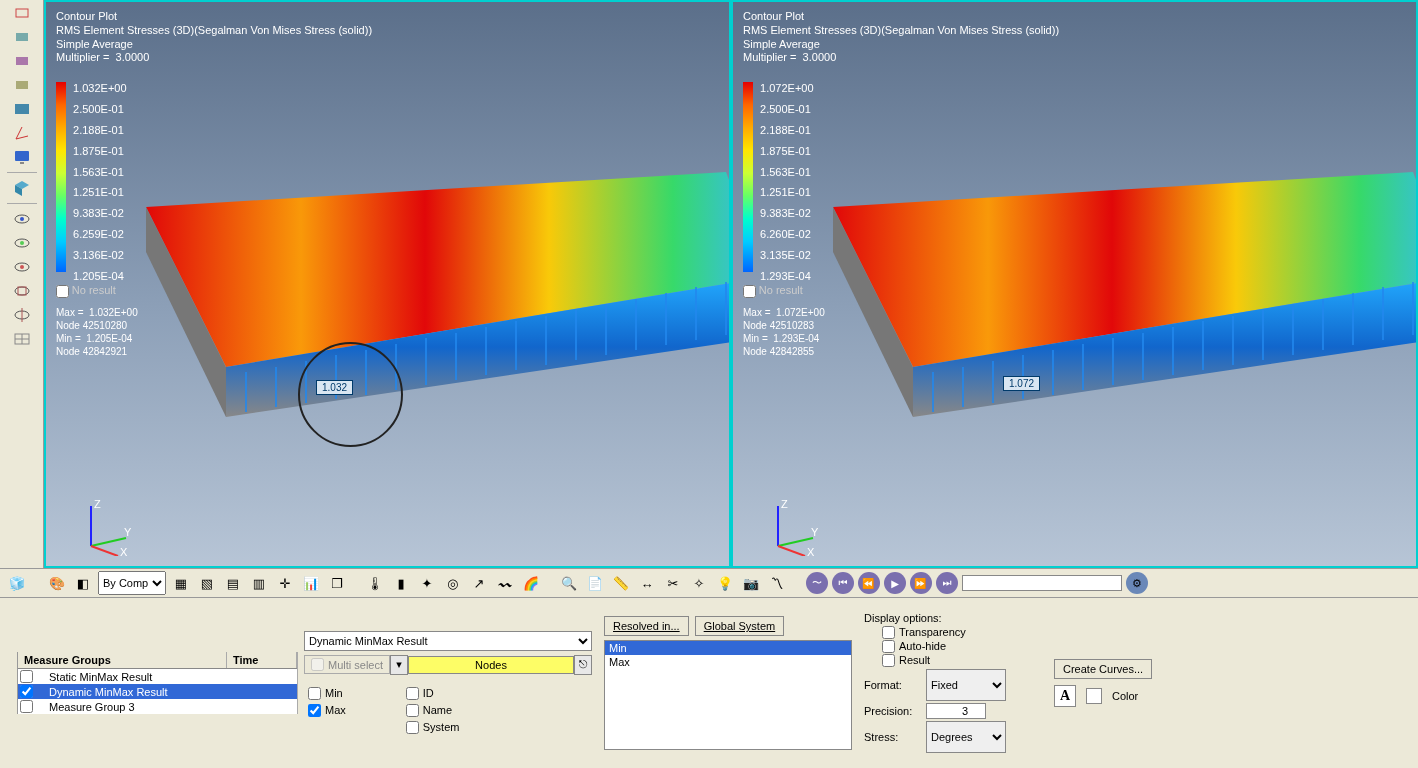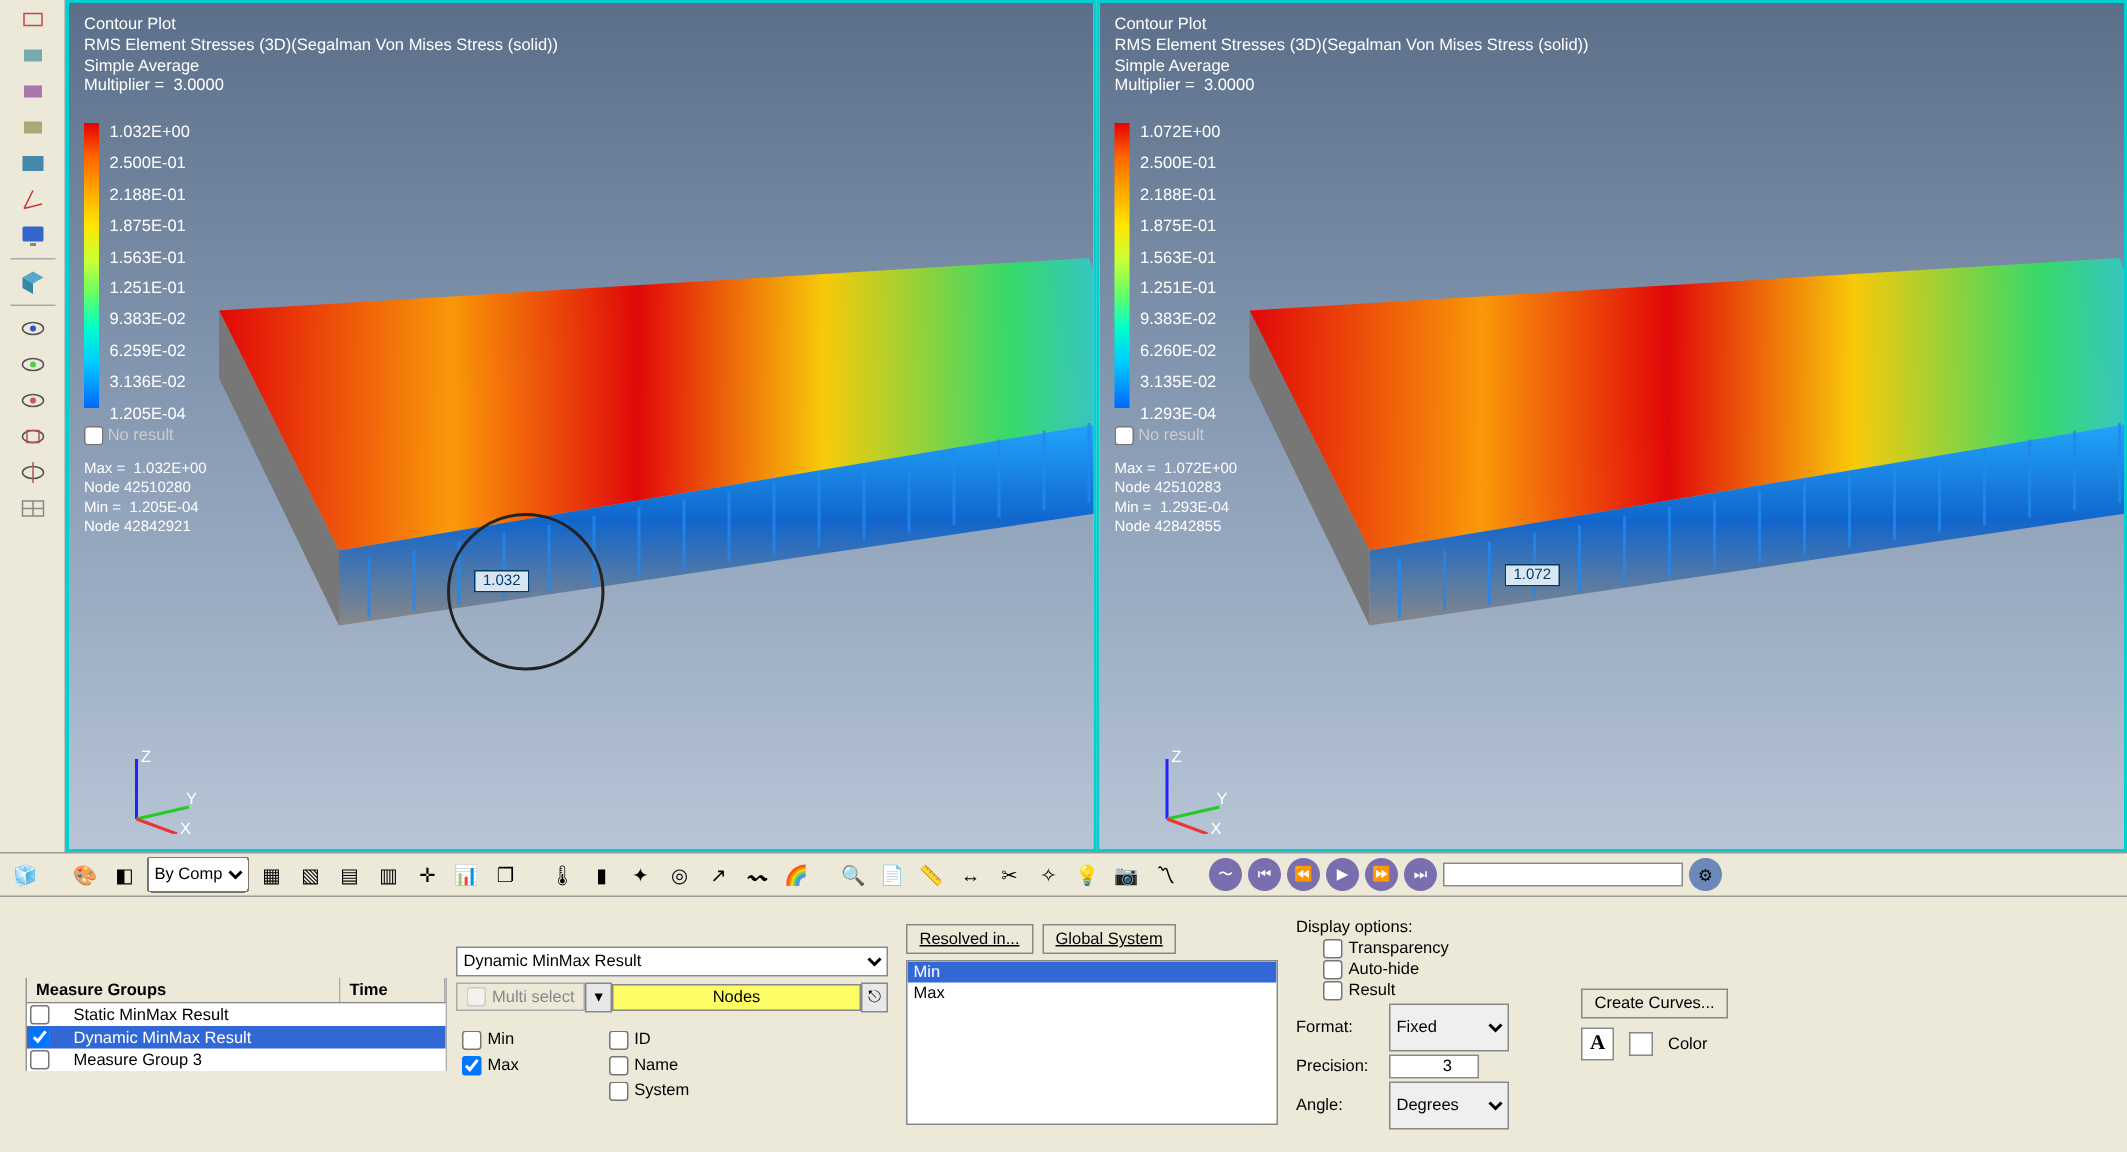--- a/index.html
+++ b/index.html
@@ -452,21 +452,21 @@
       </label>
     <div class="frow">
         <span>Format:</span>
         <select><option>Fixed</option></select>
       </div>
     <div class="frow">
         <span>Precision:</span>
         <input class="num" type="number" value="3" style="">
       </div>
     <div class="frow">
-        <span>Angle:</span>
+        <span>Stress:</span>
         <select><option>Degrees</option></select>
       </div>
   </div>
 
   <div class="col5">
     <button>Create Curves...</button>
     <div class="font-row">
       <div class="font-btn">A</div>
       <span class="swatch"></span>
       <span>Color</span>

